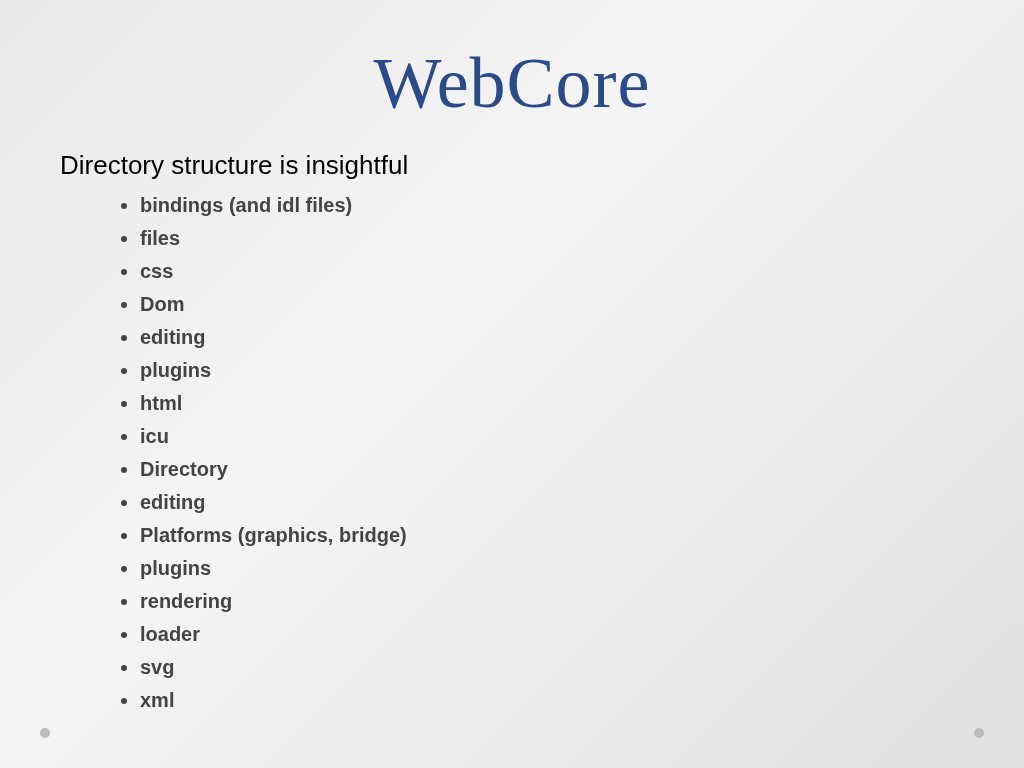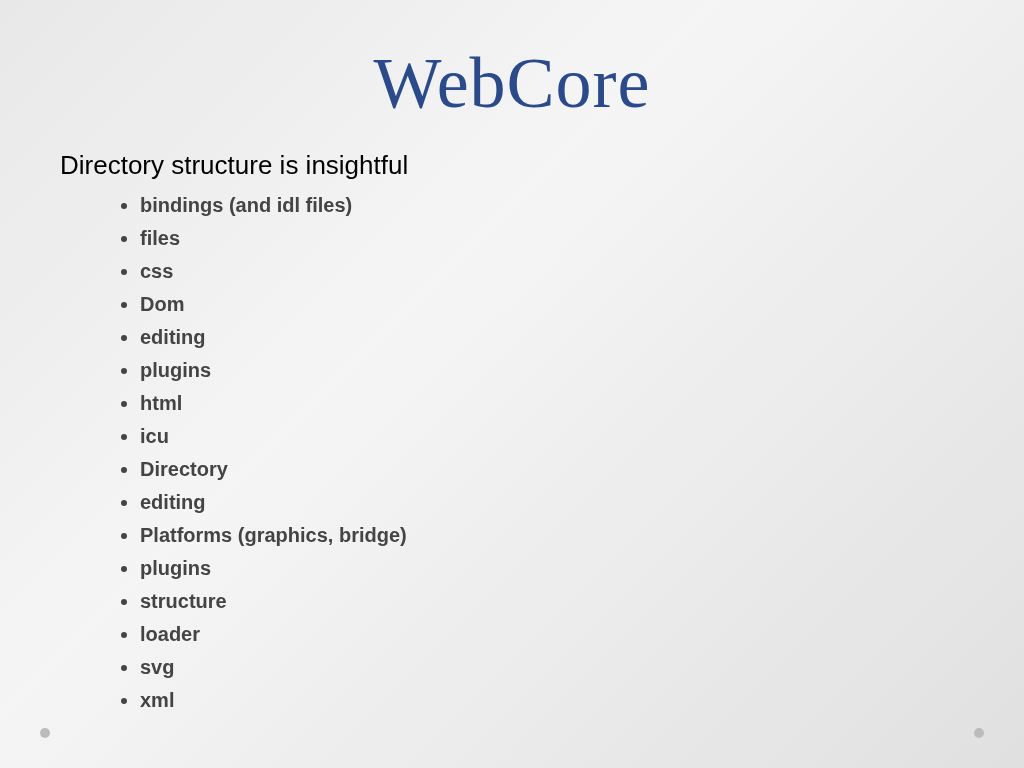--- a/index.html
+++ b/index.html
@@ -99,21 +99,21 @@
       <li>css</li>
       <li>Dom</li>
       <li>editing</li>
       <li>plugins</li>
       <li>html</li>
       <li>icu</li>
       <li>Directory</li>
       <li>editing</li>
       <li>Platforms (graphics, bridge)</li>
       <li>plugins</li>
-      <li>structure</li>
+      <li>rendering</li>
       <li>loader</li>
       <li>svg</li>
       <li>xml</li>
     </ul>
 
   <div class="bottom-dots">
     <div class="dot"></div>
     <div class="dot"></div>
   </div>
 </div>

